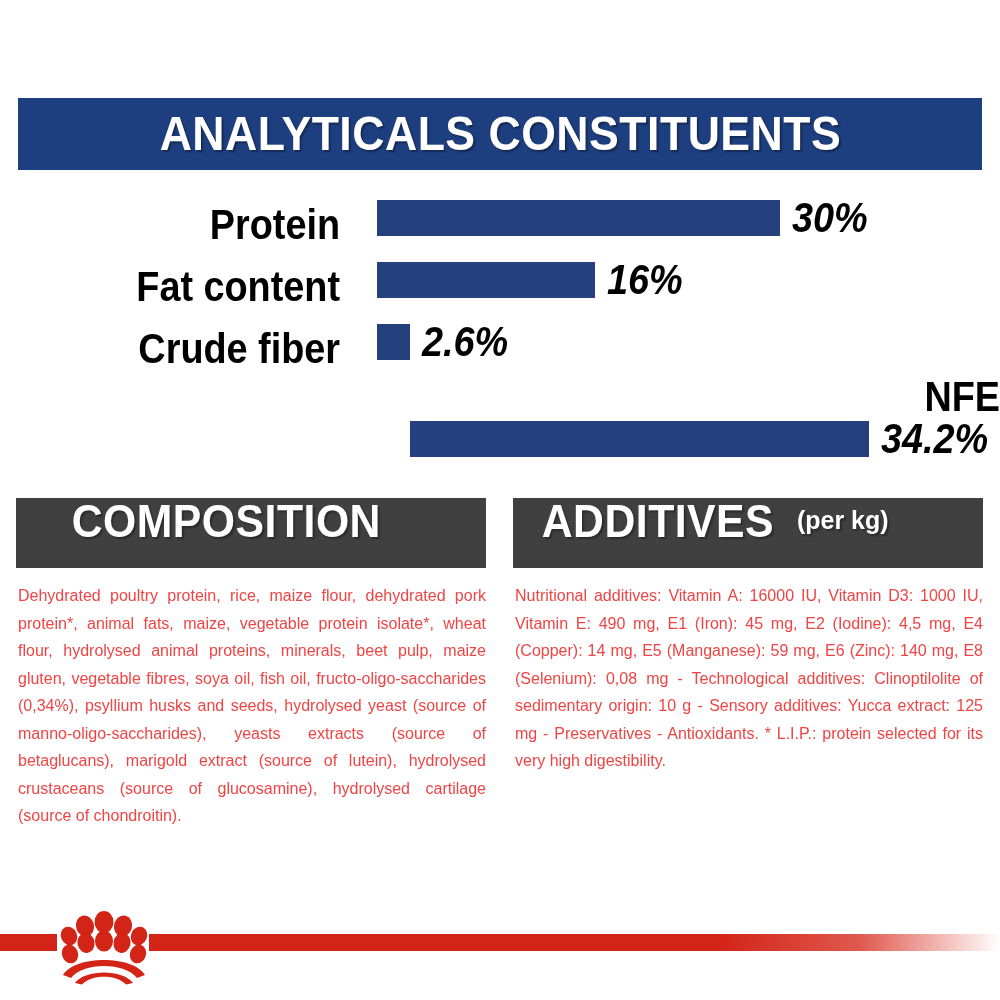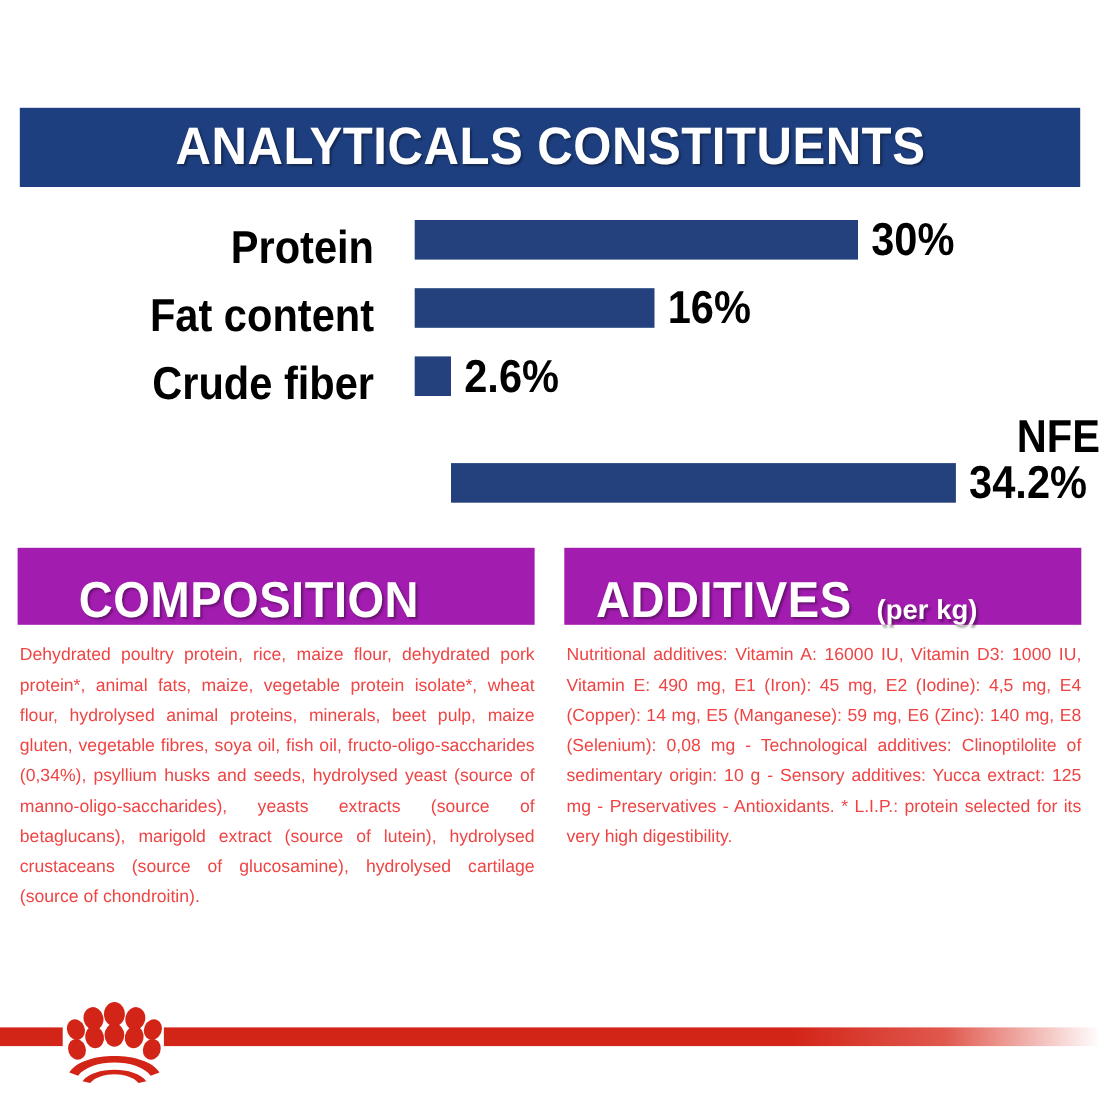--- a/index.html
+++ b/index.html
@@ -70,20 +70,21 @@
     white-space: nowrap;
     transform: scaleX(0.9);
     transform-origin: right center;
   }
   .bar-track {
     flex: 1;
     position: relative;
     height: 100%;
     display: flex;
     align-items: center;
+    font-style: italic;
   }
   .bar-fill {
     margin-left: 37px;
     height: 36px;
     background: #24417d;
     flex-shrink: 0;
   }
   .bar-value {
     margin-left: 12px;
     color: #000000;
@@ -105,24 +106,24 @@
   }
   .panel {
     position: absolute;
     top: 0;
     width: 470px;
   }
   #composition-panel { left: 16px; }
   #additives-panel   { left: 513px; }
 
   .panel-header {
-    background: #a21caf;
+    background: #404040;
     height: 70px;
     display: flex;
-    align-items: flex-end;
+    align-items: flex-start;
     padding-left: 44px;
     box-sizing: border-box;
   }
   #additives-panel .panel-header { padding-left: 20px; }
 
   .panel-header .banner-title {
     font-size: 46px;
     line-height: 46px;
   }
   .panel-suffix {

